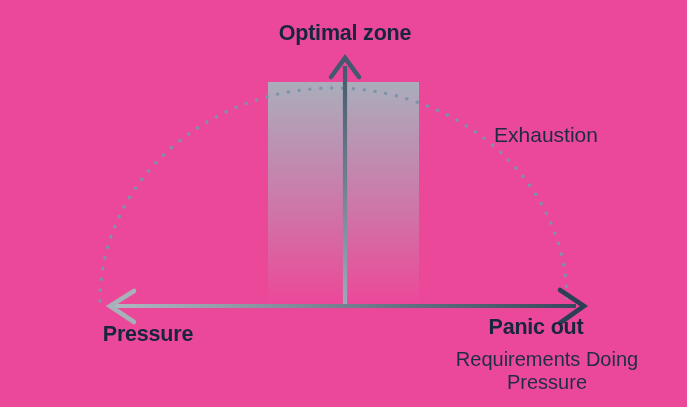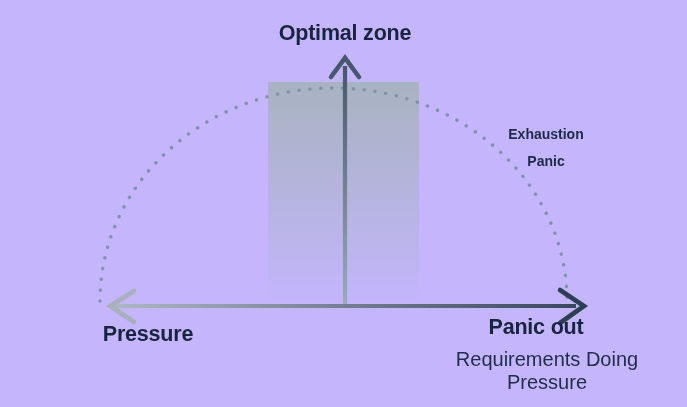--- a/index.html
+++ b/index.html
@@ -5,21 +5,21 @@
   html, body {
     margin: 0;
     padding: 0;
     background: #ffffff;
     font-family: "Liberation Sans", sans-serif;
   }
   .canvas {
     position: relative;
     width: 687px;
     height: 407px;
-    background: #c4b5fd;
+    background: #ec4899;
     overflow: hidden;
   }
   .shapes {
     position: absolute;
     left: 0;
     top: 0;
   }
   .label {
     position: absolute;
     text-align: center;
@@ -34,21 +34,21 @@
   .label.title { left: 195px; top: 21px;  width: 300px; }
   .label.boreout { left: 58px;  top: 322px; width: 180px; }
   .label.burnout { left: 446px; top: 315px; width: 180px; }
   .label.zone-text {
     left: 245px; top: 131px; width: 200px;
     font-size: 17px; line-height: 27px; font-weight: 400;
     color: #1c2c42;
   }
   .label.exhaustion-text {
     left: 466px; top: 121px; width: 160px;
-    font-size: 14px; line-height: 27px; font-weight: 700;
+    font-size: 21px; line-height: 27px; font-weight: 400;
     color: #1c2c42;
   }
   .label.axis-caption {
     left: 416px; top: 348px; width: 262px;
     font-size: 20px; font-weight: 400;
     color: #1e2e44;
   }
 </style>
 </head>
 <body>
@@ -82,21 +82,20 @@
     <line x1="114" y1="306" x2="576" y2="306" stroke="url(#hGrad)" stroke-width="4.2"></line>
     <path d="M 134 291 L 110 306 L 134 322" fill="none" stroke-width="4.6" stroke-linecap="round" stroke-linejoin="miter" stroke="#a6b1ba"></path>
     <path d="M 560 290 L 584 306 L 560 323" fill="none" stroke-width="4.6" stroke-linecap="round" stroke-linejoin="miter" stroke="#2c4054"></path>
   </svg>
 
   <div class="label bold title">Optimal zone</div>
 
 
   <div class="label exhaustion-text">
     <div>Exhaustion</div>
-    <div>Panic</div>
   </div>
 
   <div class="label bold boreout">Pressure</div>
 
   <div class="label bold burnout">Panic out</div>
 
   <div class="label axis-caption">Requirements Doing Pressure</div>
 
 </div>
 

